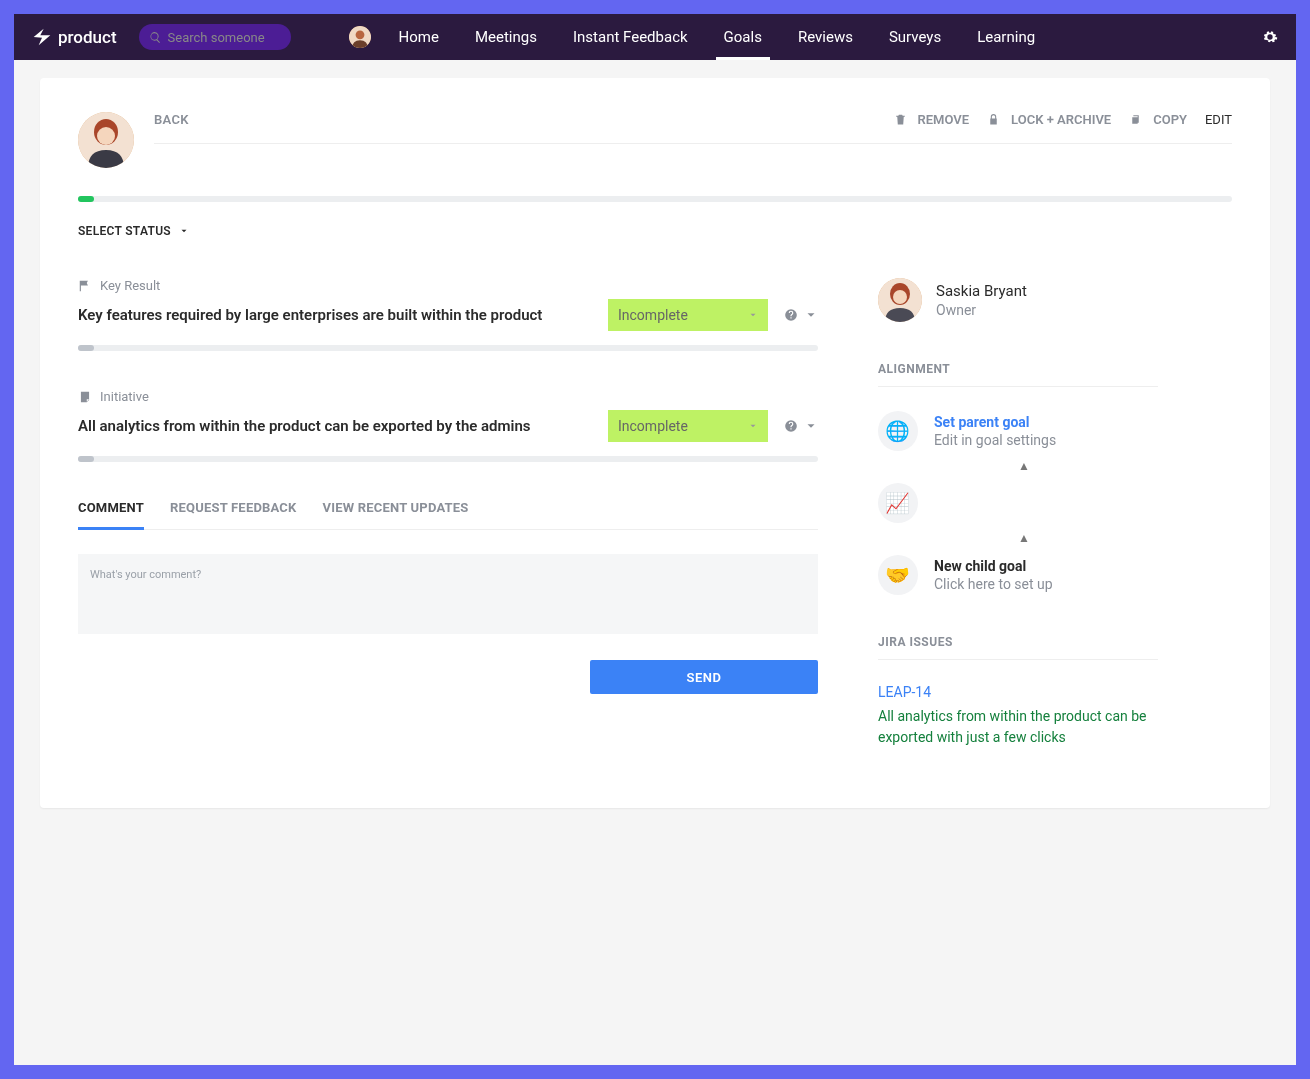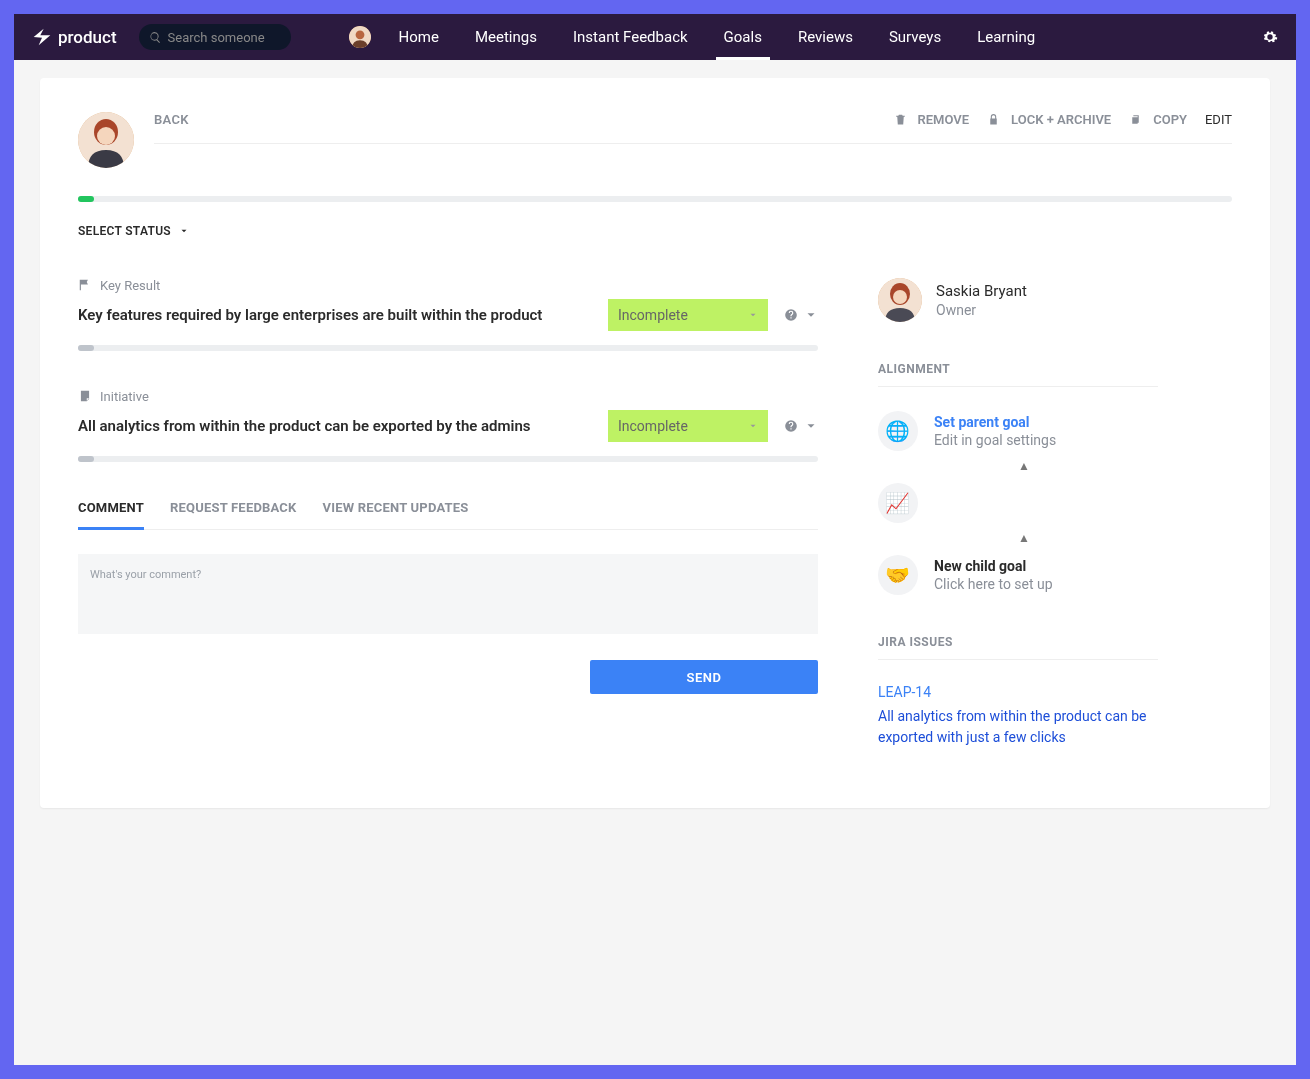--- a/index.html
+++ b/index.html
@@ -3,21 +3,21 @@
 <meta charset="utf-8">
 <style>
 * { margin:0; padding:0; box-sizing:border-box; font-family:-apple-system,BlinkMacSystemFont,"Segoe UI",Roboto,Helvetica,Arial,sans-serif; }
 body { background:#6366f1; padding:14px; width:1310px; height:1079px; overflow:hidden; }
 .frame { background:#f5f5f5; width:100%; height:100%; overflow:hidden; }
 
 
 .topnav { background:#2b1a3f; height:46px; display:flex; align-items:center; padding:0 18px; color:#fff; }
 .logo { display:flex; align-items:center; font-weight:500; font-size:17px; color:#fff; margin-right:22px; }
 .logo-icon { width:20px; height:20px; margin-right:6px; }
-.search-pill { background:#0f172a; border-radius:18px; height:26px; width:152px; display:flex; align-items:center; padding:0 10px; color:#888; font-size:13px; }
+.search-pill { background:#4c1d95; border-radius:18px; height:26px; width:152px; display:flex; align-items:center; padding:0 10px; color:#888; font-size:13px; }
 .search-pill svg { width:13px; height:13px; margin-right:6px; fill:#888; }
 .nav-spacer { flex:0 0 58px; }
 .nav-avatar { width:22px; height:22px; border-radius:50%; background:#d9a886; margin-right:10px; overflow:hidden; }
 .nav-items { display:flex; align-items:center; height:100%; }
 .nav-item { color:#fff; font-size:15px; padding:0 18px; height:46px; display:flex; align-items:center; cursor:pointer; position:relative; }
 .nav-item.active::after { content:""; position:absolute; bottom:0; left:10px; right:10px; height:3px; background:#fff; }
 .nav-right { margin-left:auto; display:flex; align-items:center; }
 .gear { width:16px; height:16px; fill:#fff; cursor:pointer; }
 
 
@@ -37,21 +37,21 @@
 .progress-fill { height:6px; background:#22c55e; border-radius:3px; width:16px; position:absolute; left:0; top:0; }
 
 .status-row { margin-top:22px; display:flex; align-items:center; gap:8px; font-size:12px; font-weight:600; color:#2b2b2b; letter-spacing:.3px; cursor:pointer; }
 .status-row svg { width:10px; height:10px; fill:#2b2b2b; }
 
 .body-cols { display:flex; gap:60px; margin-top:40px; }
 .left-col { flex:1; max-width:740px; }
 .right-col { width:280px; }
 
 .kr-block { margin-bottom:38px; }
-.kr-label-row { display:flex; gap:8px; color:#8a8f98; font-size:13px; margin-bottom:6px; }
+.kr-label-row { display:flex; align-items:center; gap:8px; color:#8a8f98; font-size:13px; margin-bottom:6px; }
 .kr-label-row svg { width:14px; height:14px; fill:#8a8f98; }
 .kr-title-row { display:flex; align-items:center; gap:16px; }
 .kr-title { font-size:15px; font-weight:600; color:#2b2b2b; flex:1; }
 .kr-select { background:#bef264; border:none; height:32px; width:160px; padding:0 10px; font-size:14px; color:#666; display:flex; align-items:center; justify-content:space-between; cursor:pointer; }
 .kr-select svg { width:10px; height:10px; fill:#999; }
 .kr-help { display:flex; align-items:center; gap:6px; color:#8a8f98; cursor:pointer; }
 .kr-help svg { width:14px; height:14px; fill:#8a8f98; }
 .kr-track { height:6px; background:#eceef0; border-radius:3px; margin-top:14px; position:relative; }
 .kr-fill { height:6px; background:#bfc4cb; border-radius:3px; width:16px; position:absolute; left:0; top:0; }
 
@@ -76,21 +76,21 @@
 
 .align-item { display:flex; align-items:center; gap:16px; margin-bottom:8px; }
 .align-icon { width:40px; height:40px; border-radius:50%; background:#f2f3f5; display:flex; align-items:center; justify-content:center; font-size:20px; flex-shrink:0; }
 .align-text .line1 { font-size:14px; color:#2b2b2b;font-weight:bold; }
 .align-text .line1.link { color:#3b82f6; cursor:pointer; }
 .align-text .line2 { font-size:14px; color:#8a8f98; margin-top:2px; }
 .align-text .line2.bold { font-weight:600; color:#5b5f66; }
 .arrow-up { text-align:center; color:#777; font-size:12px; margin:4px 0 10px 12px; }
 
 .jira-link { color:#3b82f6; font-size:14px; cursor:pointer; margin-bottom:6px; display:block; }
-.jira-desc { font-size:14px; color:#1d4ed8; line-height:1.5; }
+.jira-desc { font-size:14px; color:#15803d; line-height:1.5; }
 
 .avatar-svg { width:100%; height:100%; }
 </style>
 </head>
 <body>
 
 <div class="frame">
 
   <div class="topnav">
     <div class="logo">

